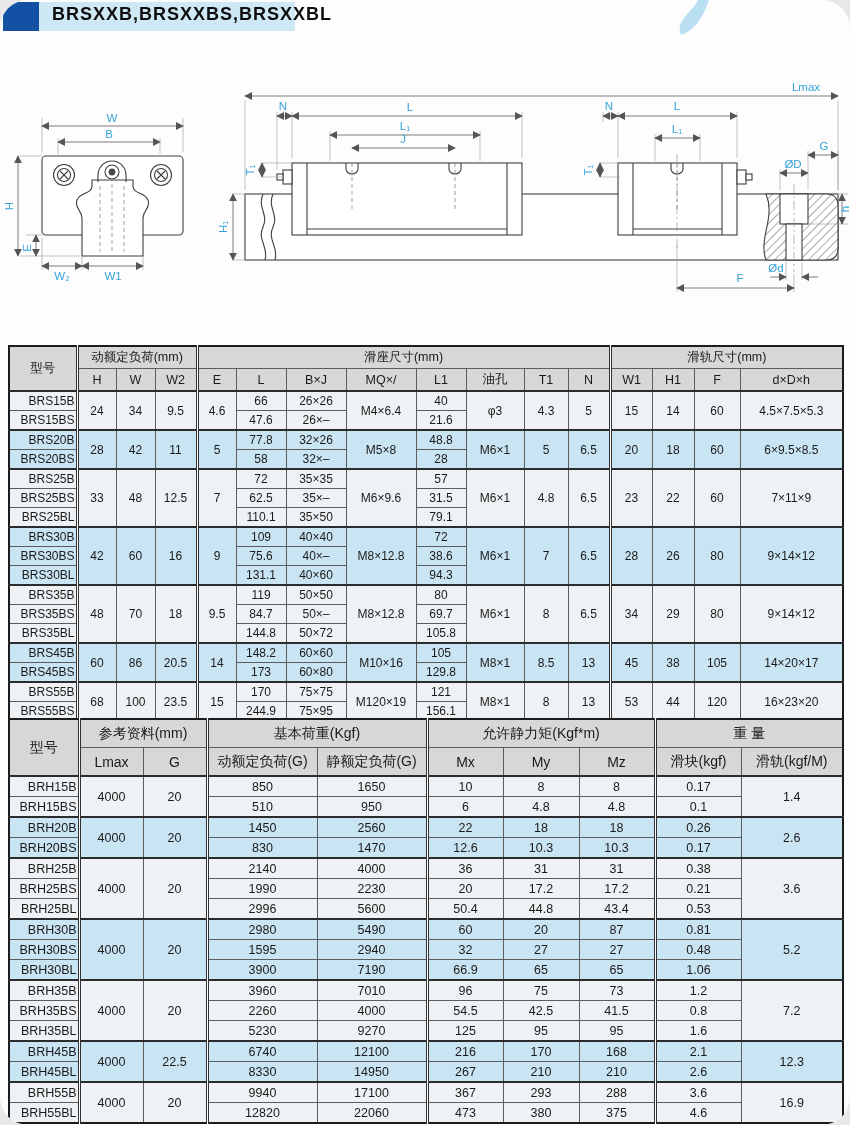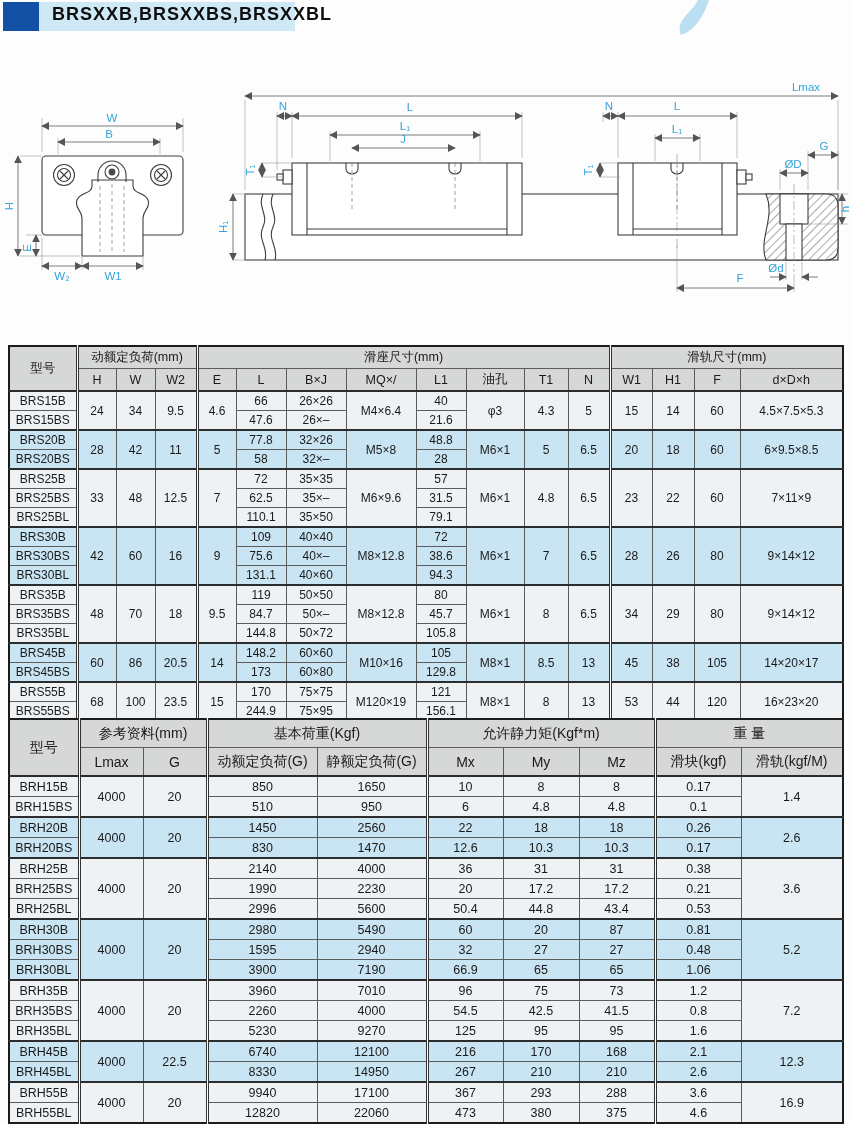--- a/index.html
+++ b/index.html
@@ -1,17 +1,17 @@
 <!DOCTYPE html>
 <html><head>
 <meta charset="utf-8">
 <style>
   html,body{margin:0;padding:0;background:#e8e8e8;}
   #page{position:relative;width:850px;height:1125px;background:#fdfdfe;overflow:hidden;
-        font-family:"Liberation Sans","DejaVu Sans",sans-serif;color:#1a1a1a;}
+        font-family:"Liberation Sans","DejaVu Sans",sans-serif;color:#1a1a1a;border-radius:28px;}
   
   #title-square{position:absolute;left:3px;top:2px;width:36px;height:29px;background:#1351a5;}
   #title-band{position:absolute;left:39px;top:2px;width:256px;height:29px;background:#cfe8f6;}
   #page-title{position:absolute;left:52px;top:4px;font-size:18px;font-weight:bold;
               letter-spacing:1px;color:#0d0d0d;}
   #corner-swoosh{position:absolute;left:668px;top:0;}
   
   #drawing{position:absolute;left:0;top:58px;}
   .geo{fill:none;stroke:#3e3e3e;stroke-width:1.1;}
   .geof{fill:#ffffff;stroke:#3e3e3e;stroke-width:1.1;}
@@ -30,21 +30,21 @@
         overflow:hidden;white-space:nowrap;font-weight:normal;}
   thead th{background:#d6d7d7;}
   #t1 td{height:18px;font-size:12px;}
   #t1 thead th{height:21px;font-size:12.5px;}
   #t2 td{height:19px;font-size:12.5px;}
   #t2 thead th{height:27px;font-size:14px;}
   tr.pln td{background:#eff2f4;}
   tr.blu td{background:#c9e4f3;}
   .gb{border-left:3px double #333;}
   tr.gs td{border-top:2px solid #2c2c2c;}
-  td.model{font-size:12.5px;}
+  td.model{font-size:12.5px;text-align:right;}
 </style>
 </head>
 <body>
 
 <div id="page">
 
   <div>
     <div id="title-square"></div>
     <div id="title-band"></div>
     <div id="page-title">BRSXXB,BRSXXBS,BRSXXBL</div>
@@ -387,21 +387,21 @@
           <td rowspan="3">6.5</td>
           <td rowspan="3" class="gb">34</td>
           <td rowspan="3">29</td>
           <td rowspan="3">80</td>
           <td rowspan="3">9×14×12</td>
         </tr>
         <tr class="pln">
           <td class="model">BRS35BS</td>
           <td>84.7</td>
           <td>50×–</td>
-          <td>45.7</td>
+          <td>69.7</td>
         </tr>
         <tr class="pln">
           <td class="model">BRS35BL</td>
           <td>144.8</td>
           <td>50×72</td>
           <td>105.8</td>
         </tr>
         <tr class="blu gs">
           <td class="model">BRS45B</td>
           <td rowspan="2" class="gb">60</td>

